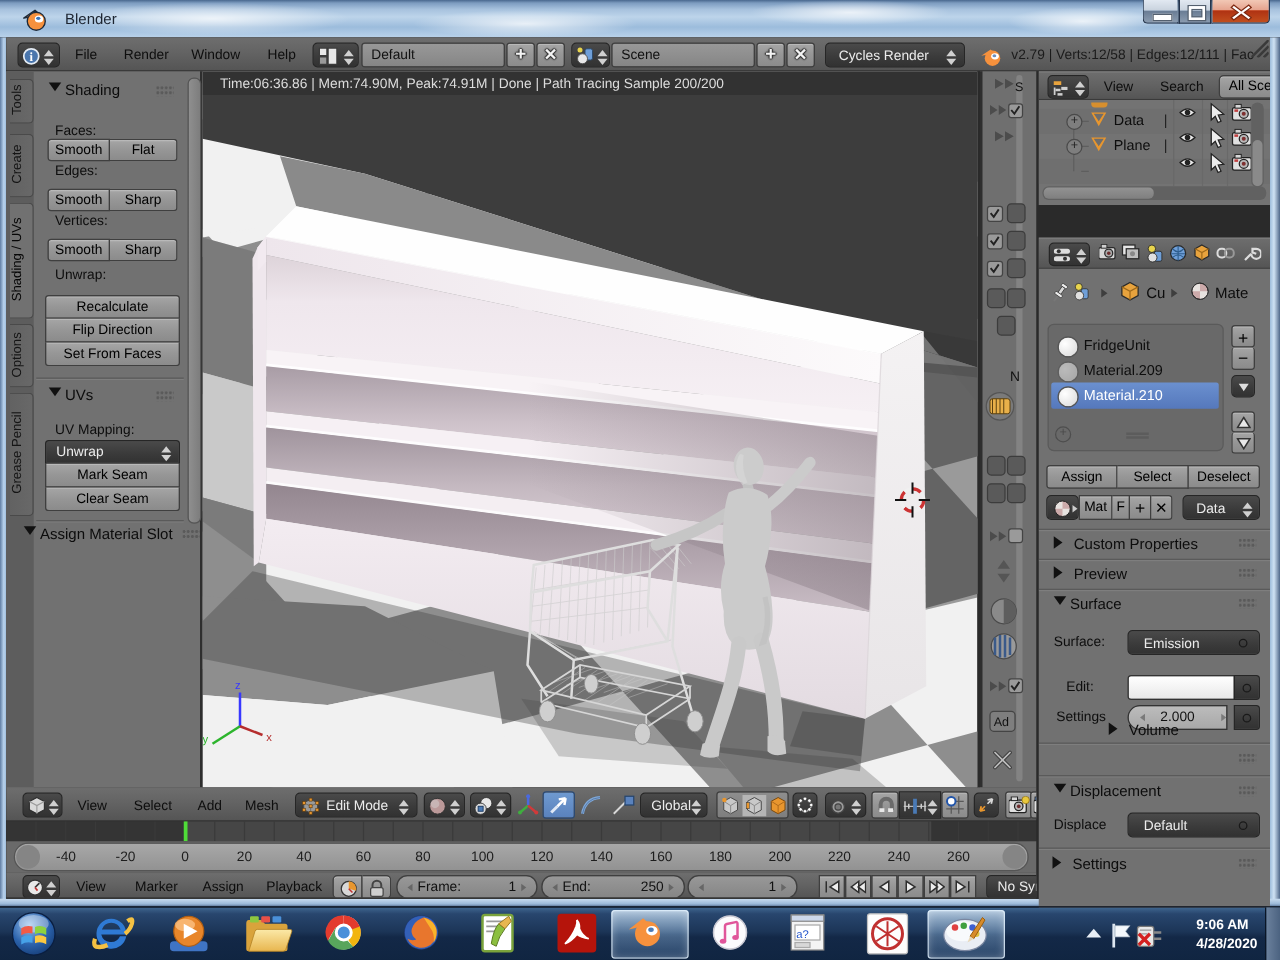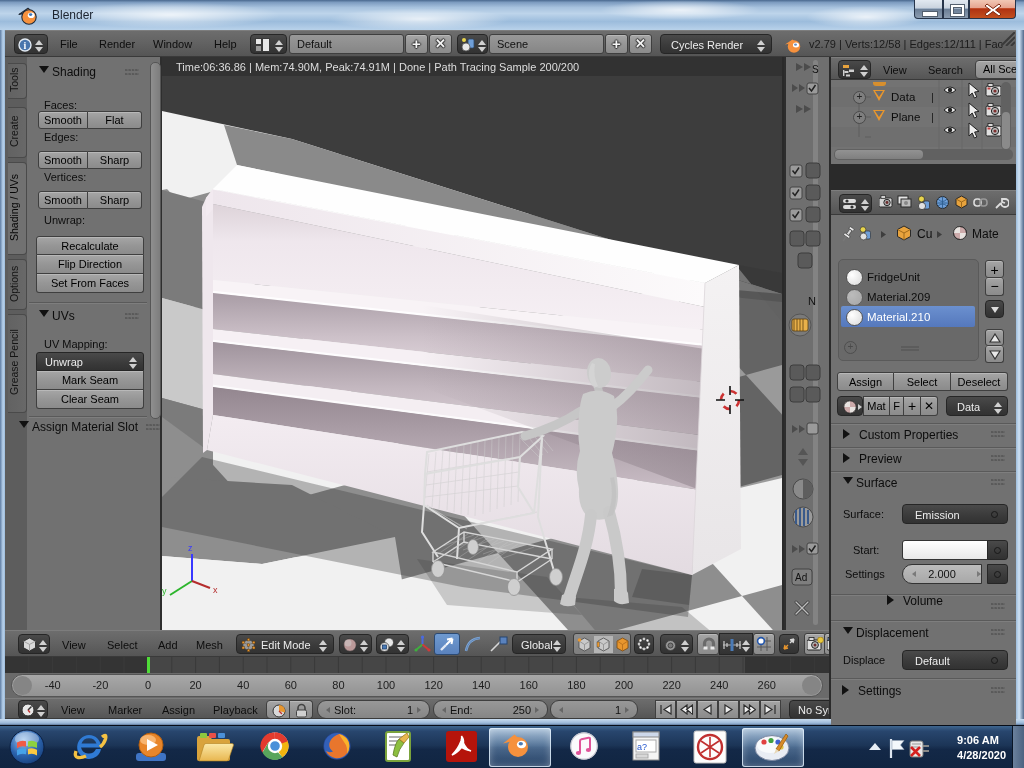--- a/index.html
+++ b/index.html
@@ -603,34 +603,34 @@
     <div class="panhdr" style="left:12px;top:238px;"><span class="tri-r"></span>Custom Properties</div>
     <div class="dots" style="left:160px;top:241px;"></div>
     <div class="sep" style="left:0px;top:257px;width:185px;"></div>
     <div class="panhdr" style="left:12px;top:262px;"><span class="tri-r"></span>Preview</div>
     <div class="dots" style="left:160px;top:265px;"></div>
     <div class="sep" style="left:0px;top:281px;width:185px;"></div>
     <div class="panhdr" style="left:12px;top:286px;"><span class="tri-d"></span>Surface</div>
     <div class="dots" style="left:160px;top:289px;"></div>
     <div class="btxt" style="left:12px;top:318px;">Surface:</div>
     <div class="dbtn" style="left:71px;top:314px;width:106px;height:20px;padding:4px 0 0 12px;">Emission<div class="okey" style="left:88px;top:6px;"></div></div>
-    <div class="btxt" style="left:22px;top:354px;">Start:</div>
+    <div class="btxt" style="left:22px;top:354px;">Edit:</div>
     <div class="abs" style="left:71px;top:350px;width:86px;height:20px;background:linear-gradient(180deg,#fff,#e8e8e8);border:1px solid #333;border-radius:3px 0 0 3px;box-sizing:border-box;"></div>
     <div class="dbtn" style="left:156px;top:350px;width:21px;height:20px;border-radius:0 3px 3px 0;">
         <div class="okey" style="left:6px;top:6px;"></div>
       </div>
     <div class="btxt" style="left:14px;top:378px;">Settings</div>
     <div class="abs" style="left:71px;top:374px;width:80px;height:20px;background:linear-gradient(180deg,#bcbcbc,#a8a8a8);border:1px solid #333;border-radius:10px 0 0 10px;box-sizing:border-box;color:#111;text-align:center;padding-top:3px;">2.000</div>
     <div class="abs" style="left:78px;top:381px;width:0;height:0;border:3.5px solid transparent;border-right:4.5px solid #7a7a7a;"></div>
     <div class="abs" style="left:146px;top:381px;width:0;height:0;border:3.5px solid transparent;border-left:4.5px solid #7a7a7a;"></div>
     <div class="dbtn" style="left:156px;top:374px;width:21px;height:20px;border-radius:0 3px 3px 0;">
         <div class="okey" style="left:6px;top:6px;"></div>
       </div>
     <div class="sep" style="left:0px;top:404px;width:185px;"></div>
-    <div class="panhdr" style="left:12px;top:404px;padding-left:44px;"><span class="tri-r"></span>Volume</div>
+    <div class="panhdr" style="left:12px;top:387px;padding-left:44px;"><span class="tri-r"></span>Volume</div>
     <div class="dots" style="left:160px;top:413px;"></div>
     <div class="sep" style="left:0px;top:430px;width:185px;"></div>
     <div class="panhdr" style="left:12px;top:436px;"><span class="tri-d"></span>Displacement</div>
     <div class="dots" style="left:160px;top:439px;"></div>
     <div class="btxt" style="left:12px;top:464px;">Displace</div>
     <div class="dbtn" style="left:71px;top:460px;width:106px;height:20px;padding:4px 0 0 12px;">Default<div class="okey" style="left:88px;top:6px;"></div></div>
     <div class="sep" style="left:0px;top:488px;width:185px;"></div>
     <div class="panhdr" style="left:11px;top:494px;"><span class="tri-r"></span>Settings</div>
     <div class="dots" style="left:160px;top:497px;"></div>
   </div>
@@ -846,21 +846,21 @@
           <path d="M7 7 L10 10" stroke="#c03030" stroke-width="1.2"></path>
         </svg>
     </div>
     <div class="btn" style="left:285px;top:1px;width:23px;height:19px;border-radius:0 4px 4px 0;border-left:none;">
       <svg style="position:absolute;left:5px;top:2px;" width="13" height="15" viewBox="0 0 13 15">
           <path d="M3 7 V5 a3.5 3.5 0 0 1 7 0 V7" fill="none" stroke="#444" stroke-width="1.6"></path>
           <rect x="1.5" y="7" width="10" height="7" rx="1.5" fill="#cfcfcf" stroke="#444"></rect>
         </svg>
     </div>
     <div class="field" style="left:312px;top:1px;width:113px;height:19px;">
-        <span style="position:absolute;left:16px;top:3px;">Slot:</span>
+        <span style="position:absolute;left:16px;top:3px;">Frame:</span>
         <span style="position:absolute;right:16px;top:3px;">1</span>
         <span class="arrL"></span>
         <span class="arrR"></span>
       </div>
     <div class="field" style="left:428px;top:1px;width:115px;height:19px;">
         <span style="position:absolute;left:16px;top:3px;">End:</span>
         <span style="position:absolute;right:16px;top:3px;">250</span>
         <span class="arrL"></span>
         <span class="arrR"></span>
       </div>

